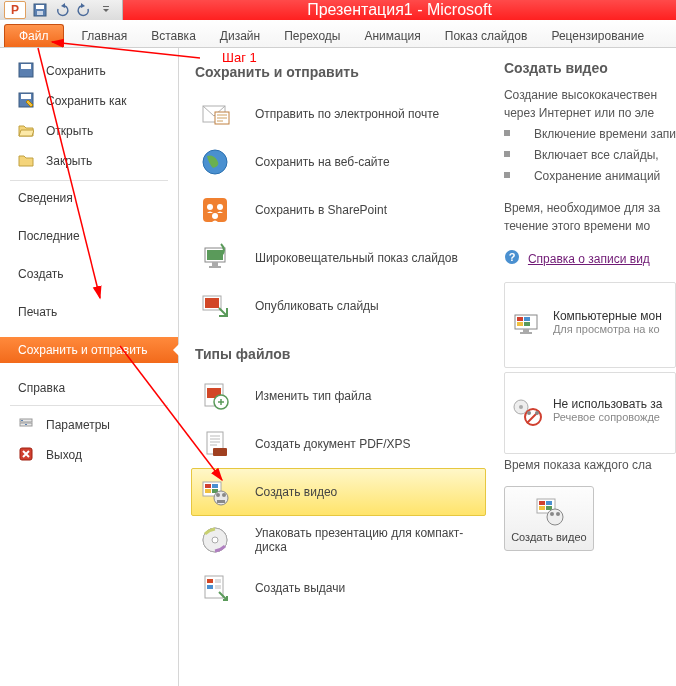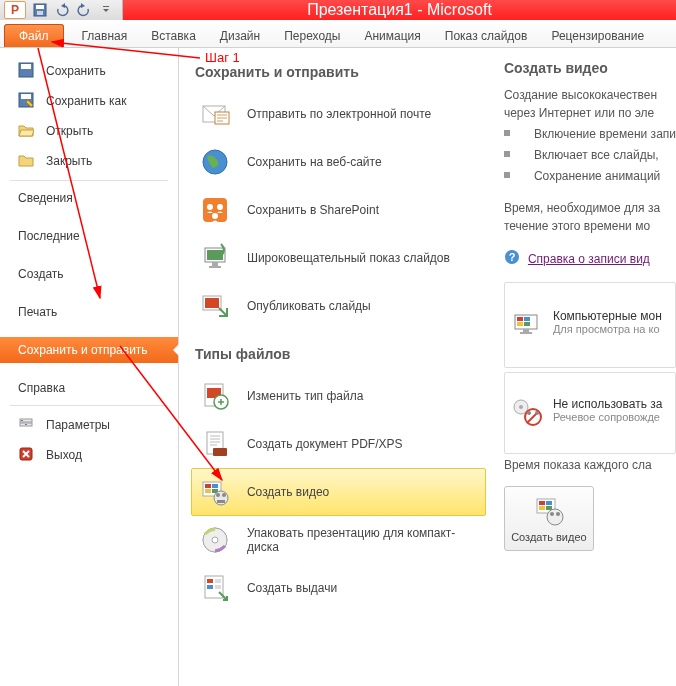--- a/index.html
+++ b/index.html
@@ -17,21 +17,21 @@
   .side-item { display: flex; align-items: center; padding: 6px 10px 6px 18px; gap: 10px; cursor: pointer; color: #3b3b3b;}
   .side-item.noicon { padding-left: 18px; }
   .side-item .icon16 { width: 18px; height: 18px; flex-shrink:0;}
   .side-item.selected { background: linear-gradient(#ff8a3c,#f26a1b); color: #fff; position: relative;}
   .side-item.selected::after { content:""; position:absolute; right:-1px; top:50%; margin-top:-6px; border:6px solid transparent; border-right-color:#fff;}
   .side-sep { height: 1px; background: #e0e0e0; margin: 4px 10px; }
   .content { flex: 1; display: flex; padding: 12px 0 12px 12px; }
   .col-left { width: 295px; }
   .col-right { flex:1; padding-left: 18px; overflow:hidden;}
   .section-title { font-size: 14px; font-weight: bold; color: #5a5a5a; margin: 4px 0 10px 4px;}
-  .list-item { display: flex; align-items: center; gap: 16px; padding: 8px 8px; border-radius: 2px; cursor:pointer;}
+  .list-item { display: flex; align-items: center; gap: 24px; padding: 8px 8px; border-radius: 2px; cursor:pointer;}
   .list-item .icon32 { width: 32px; height: 32px; flex-shrink:0; display:flex; align-items:center; justify-content:center;}
   .list-item.selected { background: linear-gradient(#fff7c8,#ffe46b); border: 1px solid #e6c740; padding:7px;}
   .right-title { font-size: 14px; font-weight: bold; color:#5a5a5a; margin-bottom: 10px;}
   .right-text { font-size: 12px; color:#555; line-height: 1.5; white-space: nowrap;}
   .bullet-row { display:flex; align-items:flex-start; gap: 24px; margin: 3px 0;}
   .bullet-sq { width:6px; height:6px; background:#999; margin-top:5px; flex-shrink:0;}
   .help-row { display:flex; align-items:center; gap:8px; margin: 14px 0;}
   .help-link { color:#701a75; text-decoration: underline; cursor:pointer;}
   .opt-row { display:flex; gap:10px; margin:4px 0; align-items:flex-start;}
   .opt-icon { width:32px; height:32px; flex-shrink:0;}
@@ -357,21 +357,21 @@
               <circle cx="22" cy="22" r="8" fill="#eee" stroke="#888"></circle>
               <circle cx="19" cy="19" r="2" fill="#888"></circle>
               <circle cx="25" cy="19" r="2" fill="#888"></circle>
             </svg></div>
         <div style="font-size:11px; line-height:1.2;">Создать видео</div>
       </div>
     </div>
   </div>
 </div>
 
-<div class="step-label" style="left:205px; top:50px;">Шаг 1</div>
+<div class="step-label" style="left:222px; top:50px;">Шаг 1</div>
 
 <svg class="arrow" style="left:0; top:0;" width="676" height="686">
   <defs>
     <marker id="ah" markerWidth="10" markerHeight="10" refX="8" refY="3" orient="auto">
       <path d="M0,0 L9,3 L0,6 Z" fill="#ff0000"></path>
     </marker>
   </defs>
 
   <line x1="200" y1="58" x2="52" y2="42" stroke="#ff0000" stroke-width="1.5" marker-end="url(#ah)"></line>
 

